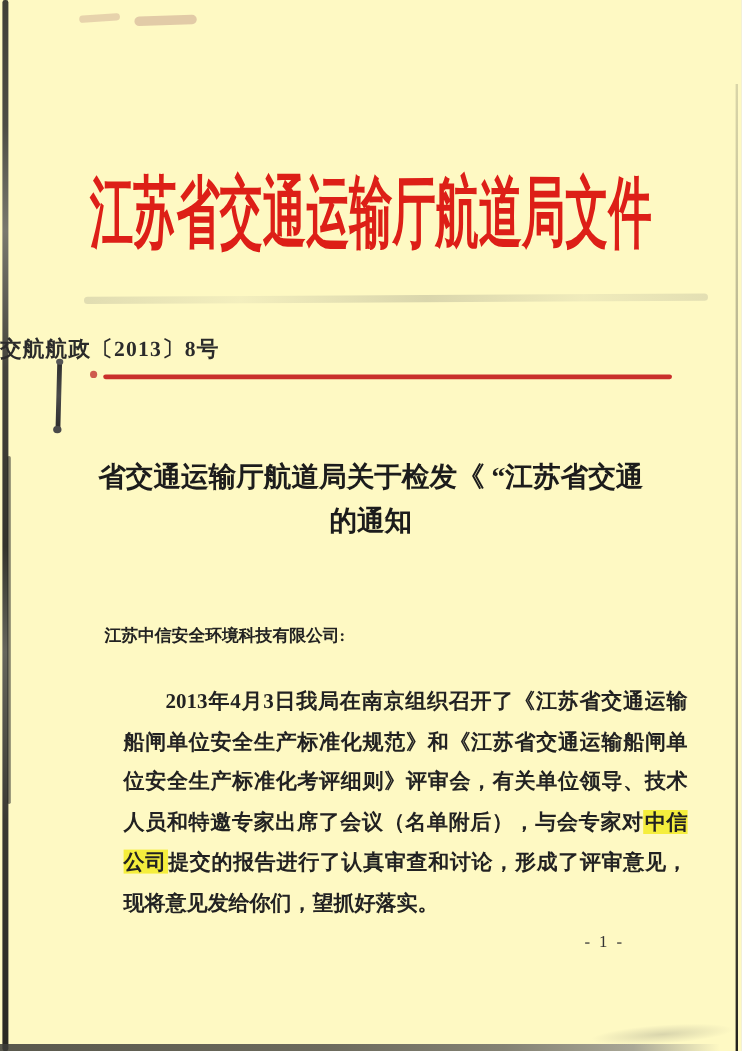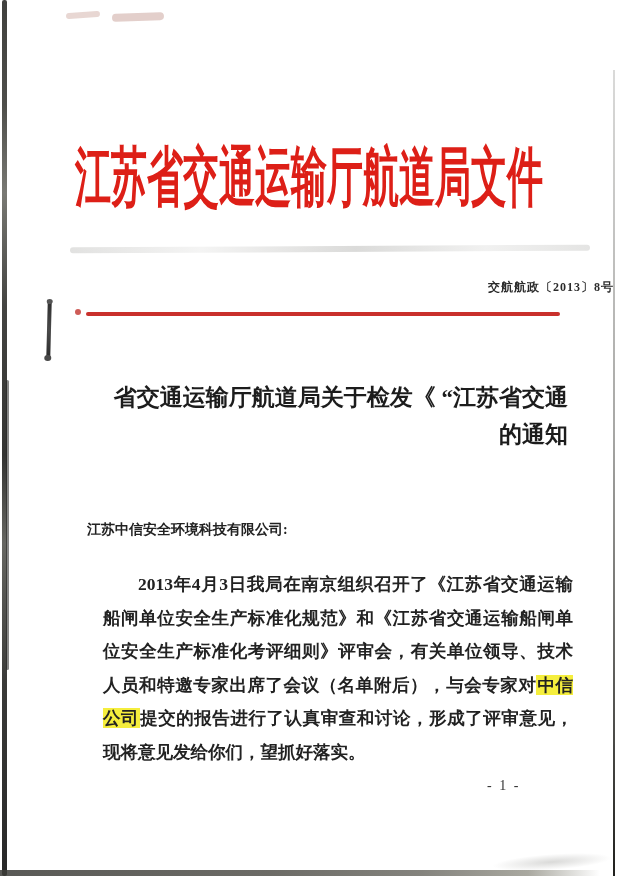--- a/index.html
+++ b/index.html
@@ -1,21 +1,21 @@
 <!DOCTYPE html>
 <html><head>
 <meta charset="utf-8">
 <style>
   html, body { margin: 0; padding: 0; background: #e8e8e8; }
   .page {
     position: relative;
     width: 618px;
     height: 876px;
     margin: 0 auto;
-    background: #ffffff;
+    background: #fef9c3;
     overflow: hidden;
     font-family: "Liberation Serif", "DejaVu Serif", serif;
     color: #222;
   }
 
   
   .scan-edge-left {
     position: absolute; left: 2px; top: 0; width: 5px; height: 876px;
     background: linear-gradient(to bottom,
       #2b2b28 0%, #3a3a36 12%, #6a6a64 22%, #2f2f2c 35%,
@@ -85,31 +85,31 @@
     position: absolute; top: 143px; left: 0; right: 0; margin: 0;
     text-align: center;
     font-size: 36px; line-height: 38px; font-weight: 700;
     color: #dd1f17;
     transform: scaleY(1.8);
     transform-origin: 50% 0;
     letter-spacing: 0px;
   }
   .doc-number {
     position: absolute; top: 279px; left: 0; right: 4px;
-    text-align: right;
-    font-size: 12px; font-weight: 600; color: #2b2b2b;
+    text-align: left;
+    font-size: 18px; font-weight: 600; color: #2b2b2b;
     letter-spacing: 1px;
   }
   .red-rule {
     position: absolute; left: 86px; top: 312px; width: 474px; height: 4px;
     background: #c9302c; border-radius: 2px;
   }
   .doc-heading {
     position: absolute; top: 379px; left: 50px; right: 50px; margin: 0;
-    text-align: right;
+    text-align: center;
     font-size: 23px; line-height: 37px; font-weight: 700;
     color: #1c1c1c;
   }
   .salutation {
     position: absolute; left: 87px; top: 521px;
     font-size: 14px; font-weight: 600; color: #222;
   }
   .body-paragraph {
     position: absolute; left: 87px; top: 552px; width: 470px; margin: 16px;
     font-size: 17.5px; line-height: 33.5px; font-weight: 600;

